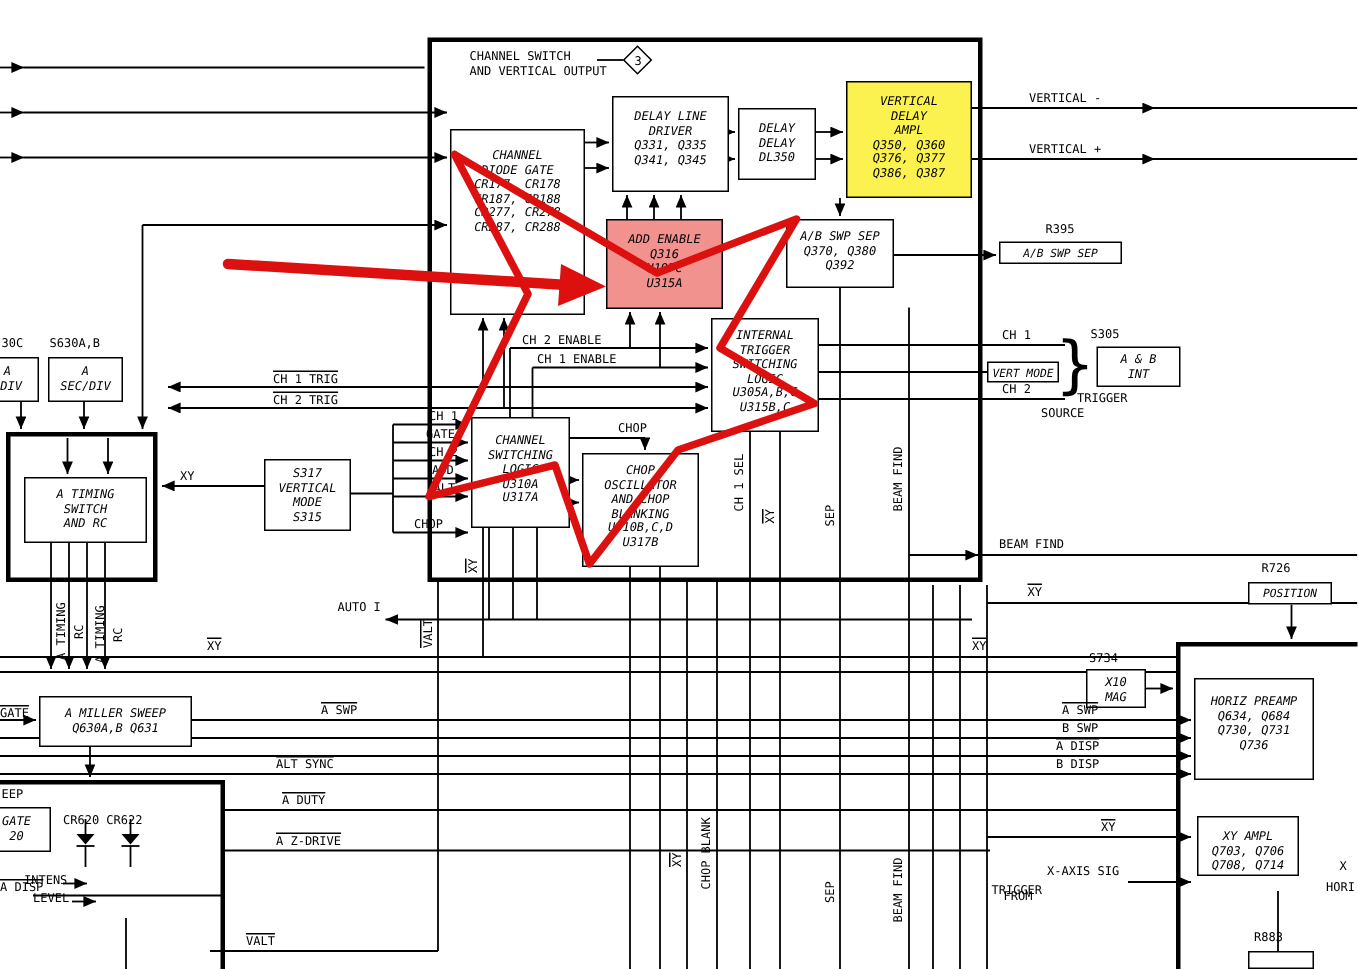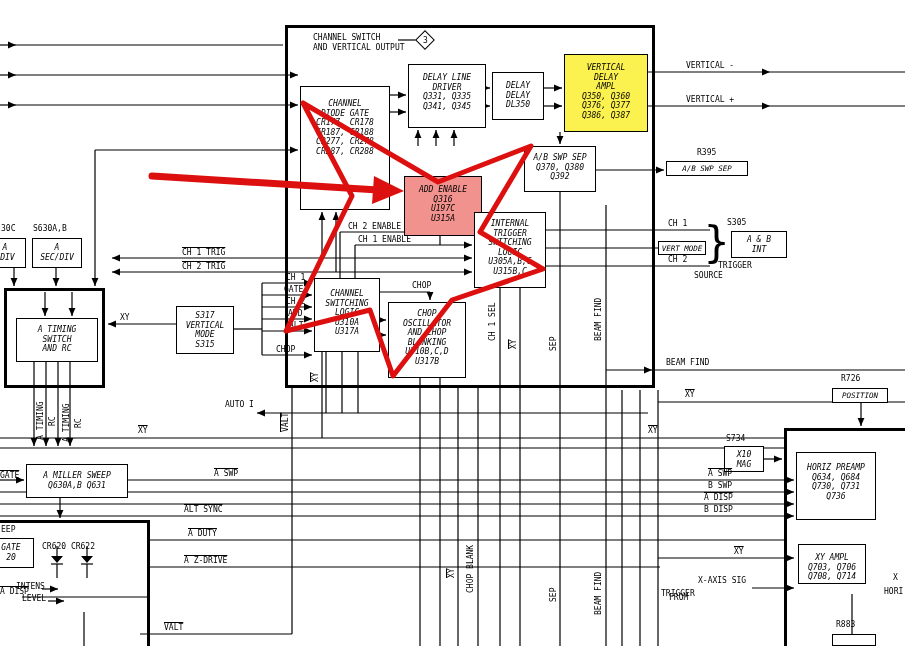--- a/index.html
+++ b/index.html
@@ -185,21 +185,21 @@
   <div>DL350</div>
 </div>
 <div class="box" style="left: 564px; top: 54px; width: 84px; height: 78px; padding-top: 8px; background: rgb(252, 242, 79);">
   <div>VERTICAL</div>
   <div>DELAY</div>
   <div>AMPL</div>
   <div>Q350, Q360</div>
   <div>Q376, Q377</div>
   <div>Q386, Q387</div>
 </div>
-<div class="box" style="left: 404px; top: 146px; width: 78px; height: 60px; padding-top: 8px; background: rgb(242, 146, 142); margin-top: 30px;">
+<div class="box" style="left: 404px; top: 146px; width: 78px; height: 60px; padding-top: 8px; background: rgb(242, 146, 142);">
   <div>ADD ENABLE</div>
   <div>Q316</div>
   <div>U197C</div>
   <div>U315A</div>
 </div>
 <div class="box" style="left:524px;top:146px;width:72px;height:46px;padding-top:6px">
   <div>A/B SWP SEP</div>
   <div>Q370, Q380</div>
   <div>Q392</div>
 </div>

